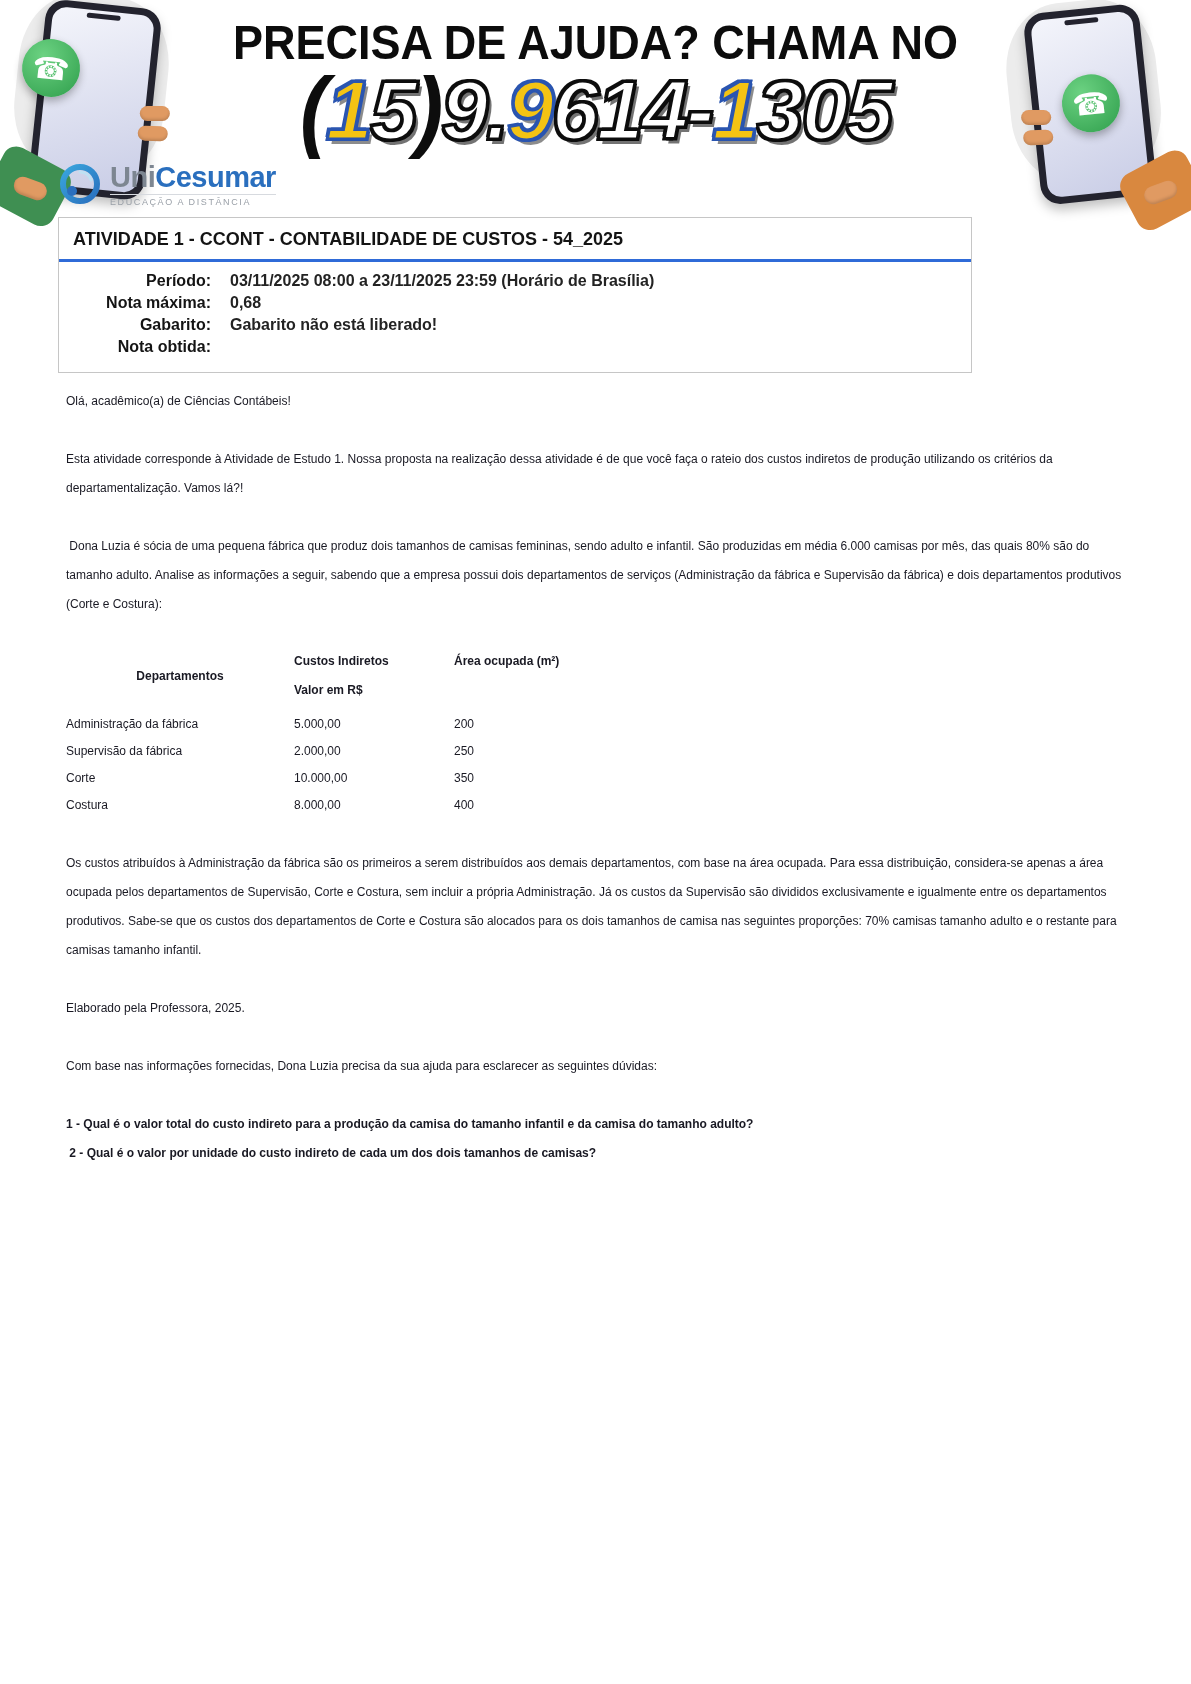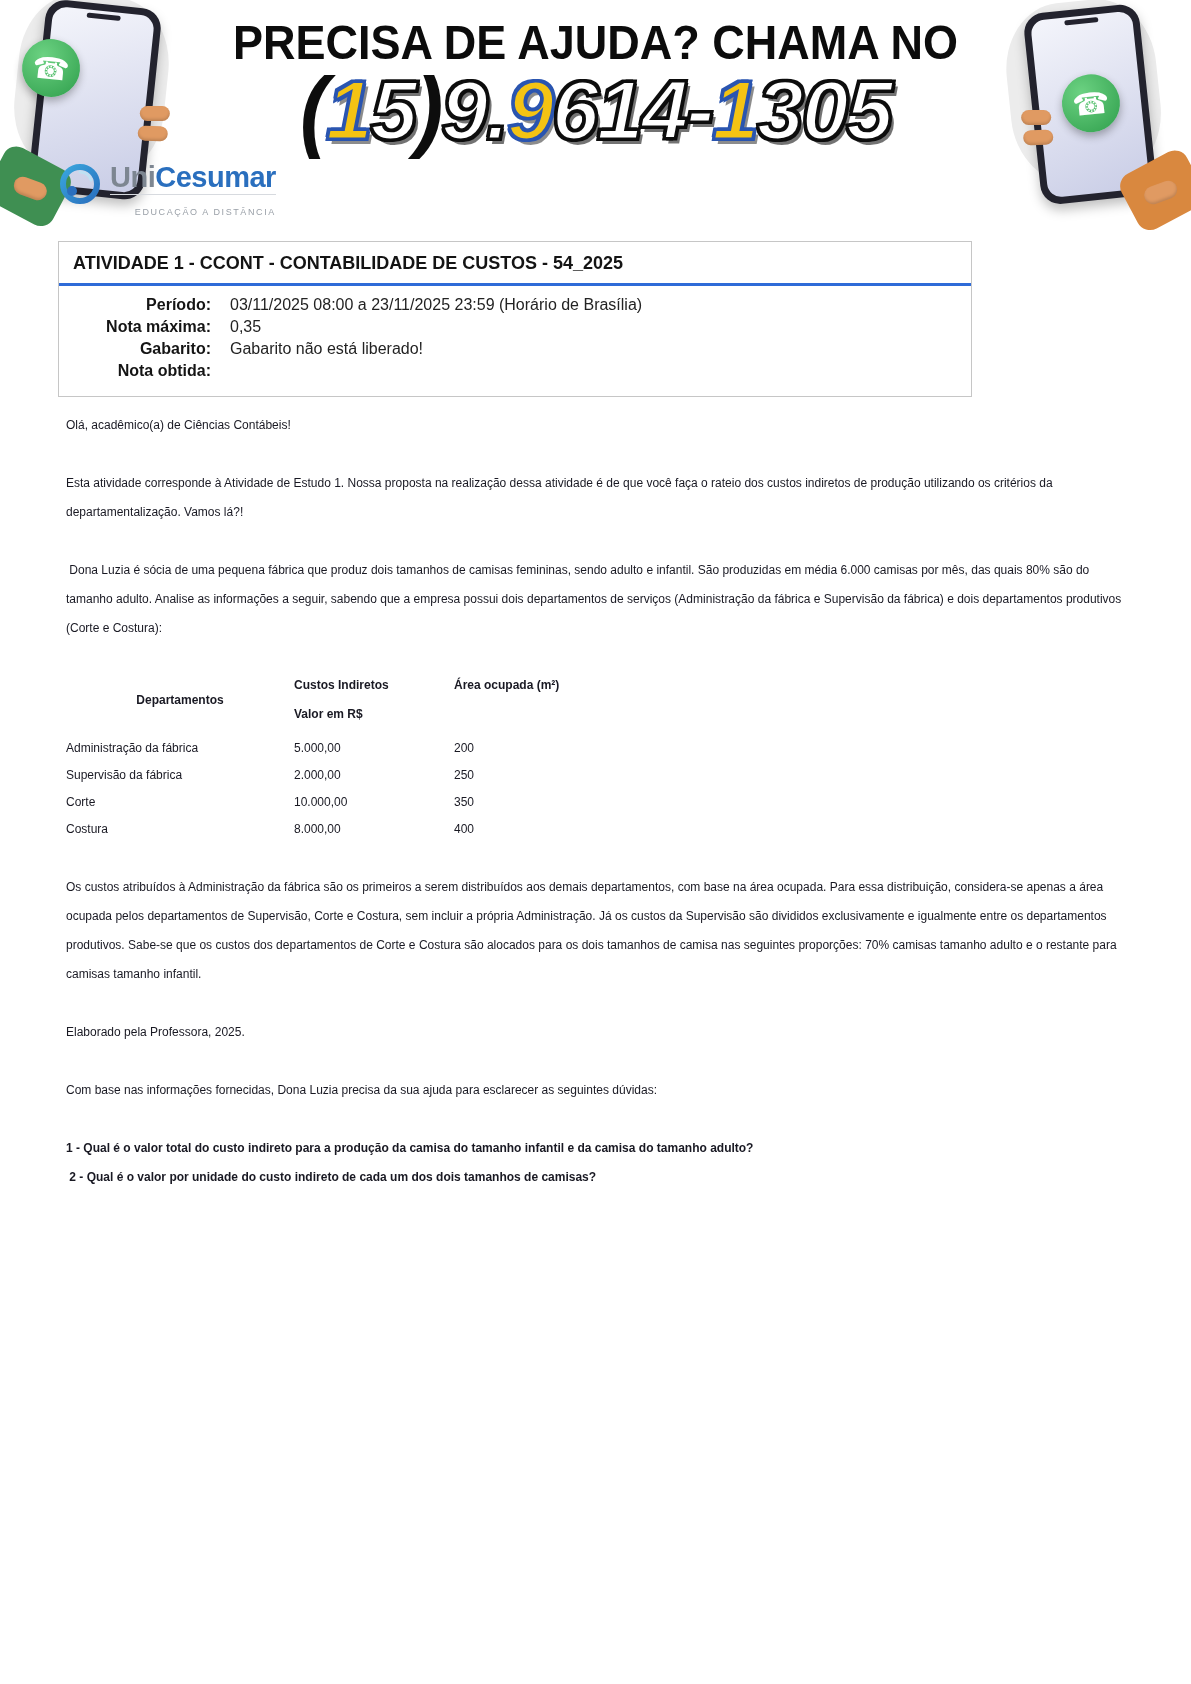--- a/index.html
+++ b/index.html
@@ -69,46 +69,46 @@
   .phone-wrap.left  .f2 { width:30px; height:15px; right:2px;  top:116px; transform:rotate(-4deg); }
   .phone-wrap.left  .f3 { width:34px; height:18px; left:0px;   bottom:10px; transform:rotate(14deg); }
   .phone-wrap.right .f1 { width:30px; height:15px; left:2px;   top:96px;  transform:rotate(6deg); }
   .phone-wrap.right .f2 { width:30px; height:15px; left:2px;   top:116px; transform:rotate(4deg); }
   .phone-wrap.right .f3 { width:34px; height:18px; right:0px;  bottom:10px; transform:rotate(-14deg); }
   .sleeve { position:absolute; width:74px; height:62px; border-radius:14px; }
   .phone-wrap.left  .sleeve { background:#3f8f52; left:-22px;  bottom:-10px; transform:rotate(22deg); }
   .phone-wrap.right .sleeve { background:#d9883f; right:-22px; bottom:-10px; transform:rotate(-22deg); }
 
   
-  .logo-row { display:flex; align-items:flex-start; gap:8px; margin:2px 0 24px 58px; position:relative; z-index:3;text-align:right; }
+  .logo-row { display:flex; align-items:flex-start; gap:8px; margin:2px 0 10px 58px; position:relative; z-index:3; }
   .logo-icon { width:44px; height:44px; flex:0 0 auto; }
   .logo-text-col { display:flex; flex-direction:column; }
   .logo-wordmark { font-size:29px; font-weight:700; line-height:30px; letter-spacing:-0.5px; }
   .logo-uni { color:#7d8691; }
   .logo-cesumar { color:#2a6fbe; }
-  .logo-tagline { font-size:9px; color:#9aa0a8; letter-spacing:1.6px; margin-top:2px; border-top:1px solid #d7dadf; padding-top:12px; }
+  .logo-tagline { font-size:9px; color:#9aa0a8; letter-spacing:1.6px; margin-top:2px; border-top:1px solid #d7dadf; padding-top:2px; }
 
   
   .activity-box {
     margin-left:58px;
     width:914px;
     border:1px solid #c6c6c6;
     background:#ffffff;
   }
   .activity-title {
     padding:11px 14px 9px 14px;
     font-size:18px;
     font-weight:700;
     color:#141414;
   }
   .blue-rule { height:3px; background:#2f6bd8; }
   .activity-meta { padding:8px 0 14px 0; font-size:16px; line-height:22px; color:#232323; }
   .meta-row { display:flex;gap:19px; }
   .meta-label { flex:0 0 152px; text-align:right; font-weight:700; color:#141414; white-space:nowrap; }
-  .meta-value { flex:1; white-space:nowrap; }
+  .meta-value { flex:1; white-space:nowrap;font-weight:bold; }
 
   
   .body-text { margin:14px 66px 0 66px; font-size:12px; line-height:29px; color:#191923; }
   .body-text p { margin:0 0 29px 0; white-space:pre-wrap; }
   .body-text p.tight { margin-bottom:0; }
   .bold-q { font-weight:700; }
   .q-block p { margin-bottom:0; }
 
   
   .cost-table { margin:28px 0 30px 0; }
@@ -187,21 +187,21 @@
   <div class="activity-box">
     <div class="activity-title">ATIVIDADE 1 - CCONT - CONTABILIDADE DE CUSTOS - 54_2025</div>
     <div class="blue-rule"></div>
     <div class="activity-meta">
       <div class="meta-row">
         <div class="meta-label">Período:</div>
         <div class="meta-value">03/11/2025 08:00 a 23/11/2025 23:59 (Horário de Brasília)</div>
       </div>
       <div class="meta-row">
         <div class="meta-label">Nota máxima:</div>
-        <div class="meta-value">0,35</div>
+        <div class="meta-value">0,68</div>
       </div>
       <div class="meta-row">
         <div class="meta-label">Gabarito:</div>
         <div class="meta-value">Gabarito não está liberado!</div>
       </div>
       <div class="meta-row">
         <div class="meta-label">Nota obtida:</div>
         <div class="meta-value"></div>
       </div>
     </div>

